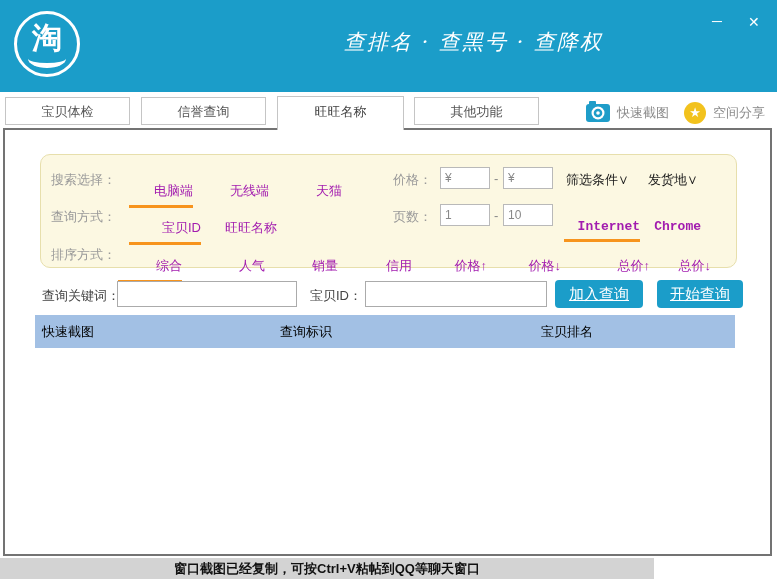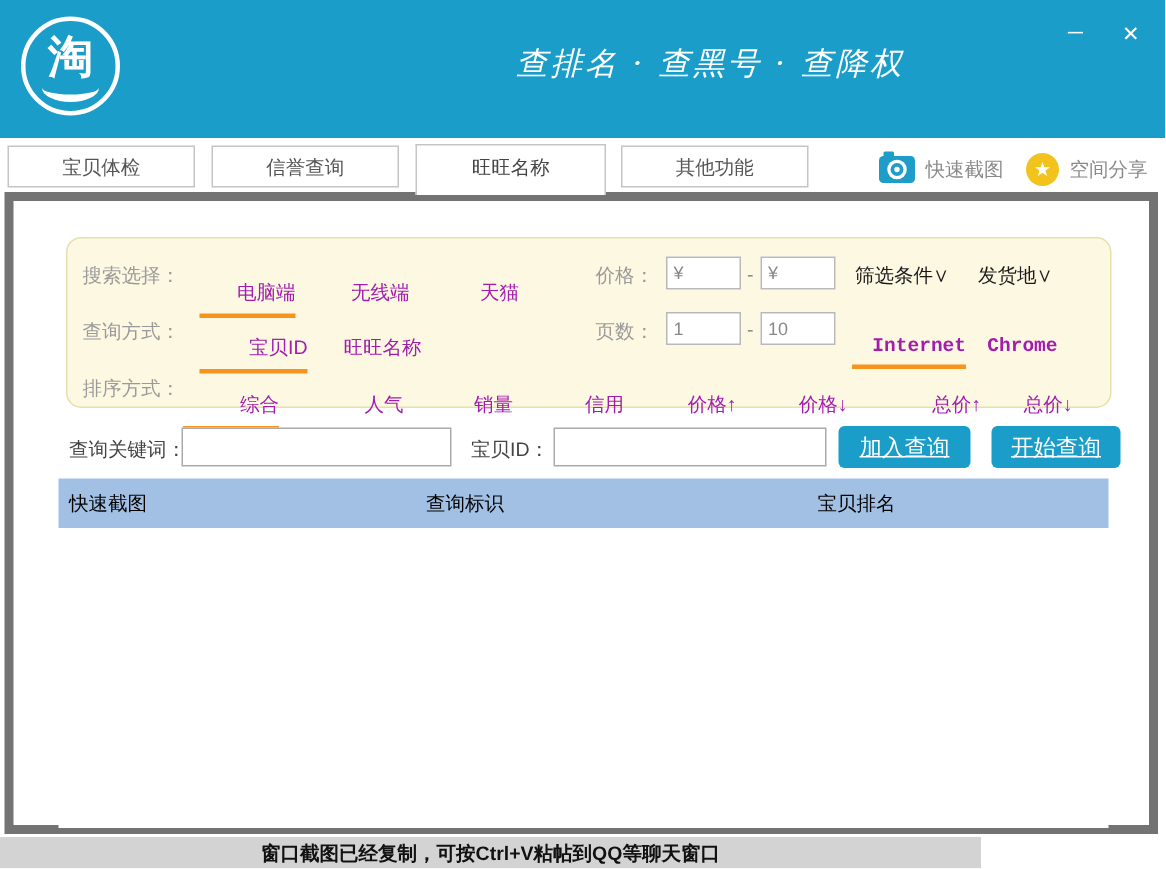--- a/index.html
+++ b/index.html
@@ -29,21 +29,21 @@
   .tab{position:absolute;top:97px;height:28px;width:125px;background:#fff;border:1px solid #C5C5C5;
     text-align:center;line-height:28px;font-size:13px;color:#555;cursor:pointer;box-sizing:border-box;}
   .tab.active{top:96px;height:34px;width:127px;border-bottom:none;line-height:30px;z-index:3;color:#444;}
   .quick{position:absolute;top:101px;height:24px;display:flex;align-items:center;gap:7px;cursor:pointer;}
   .quick-label{font-size:13px;color:#8a8a8a;}
   .share-icon{display:inline-block;width:22px;height:22px;border-radius:50%;background:var(--star-yellow);
     color:#fff;font-size:13px;line-height:22px;text-align:center;}
 
   
   .content{position:absolute;left:3px;top:128px;width:769px;height:428px;background:#fff;
-    border:6px solid #737373;box-sizing:border-box;z-index:1;padding-left:32px;}
+    border:2px solid #737373;box-sizing:border-box;z-index:1;padding-left:32px;}
 
   .panel{position:absolute;left:35px;top:24px;width:697px;height:114px;background:var(--panel-bg);
     border:1px solid var(--panel-border);border-radius:10px;box-sizing:border-box;}
   .glabel{position:absolute;font-size:13px;color:#9a9a9a;}
   .opt{position:absolute;width:64px;text-align:right;font-size:13px;color:#a21caf;
     padding-bottom:5px;cursor:pointer;margin-top:14px;}
   .opt.sel{border-bottom:3px solid var(--accent);}
   .opt.mono{font-family:"Liberation Mono","DejaVu Sans Mono",monospace;font-weight:bold;}
   .mini-input{position:absolute;width:50px;height:22px;border:1px solid #B9B9B9;background:#fff;color:#888;
     font-size:12px;padding:0 4px;box-sizing:border-box;font-family:"Liberation Sans",sans-serif;}

